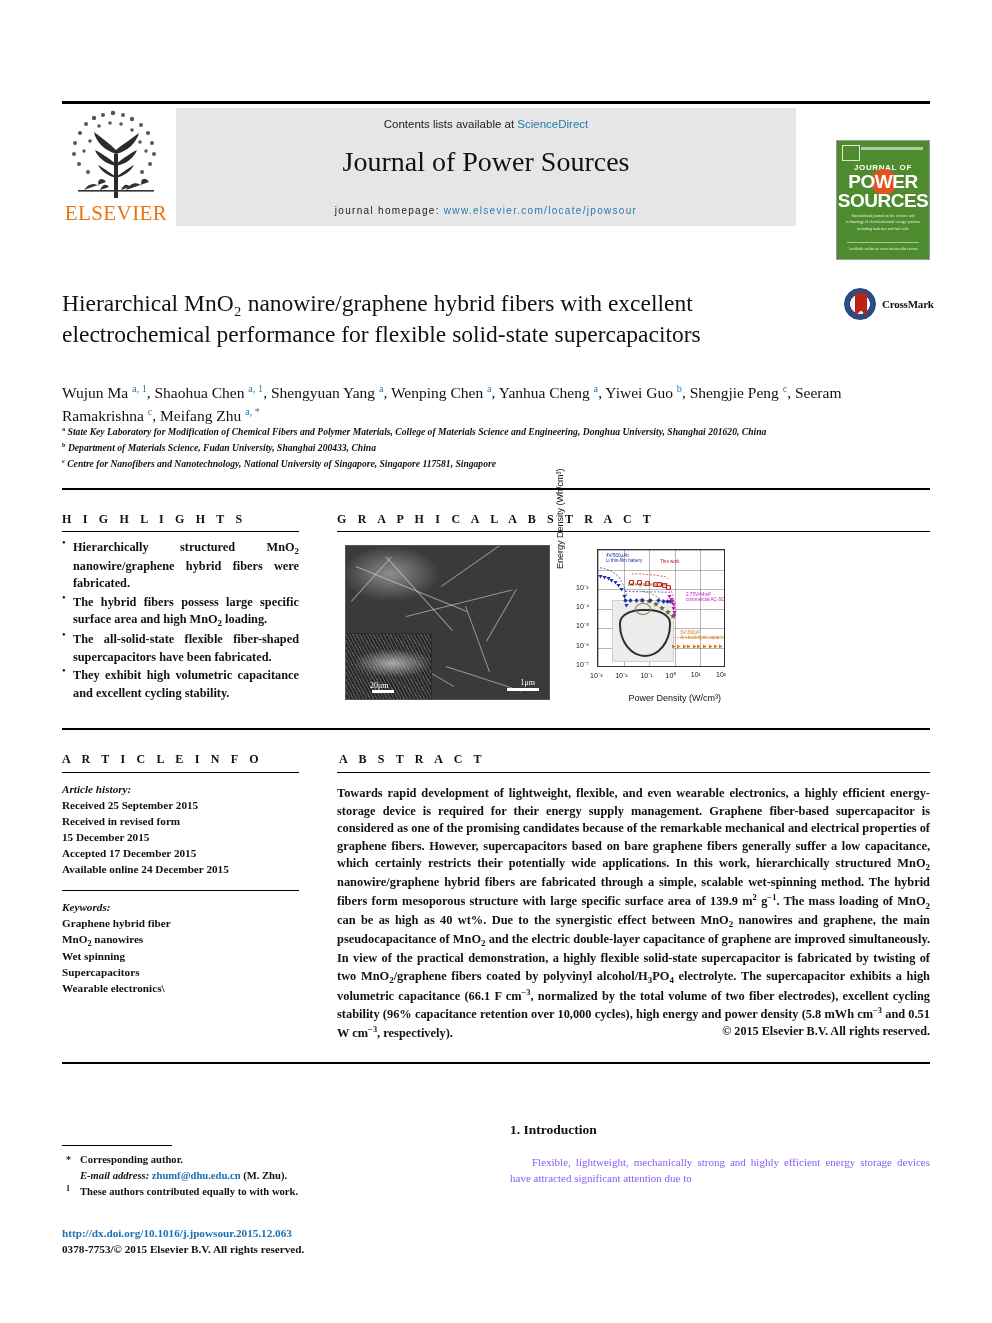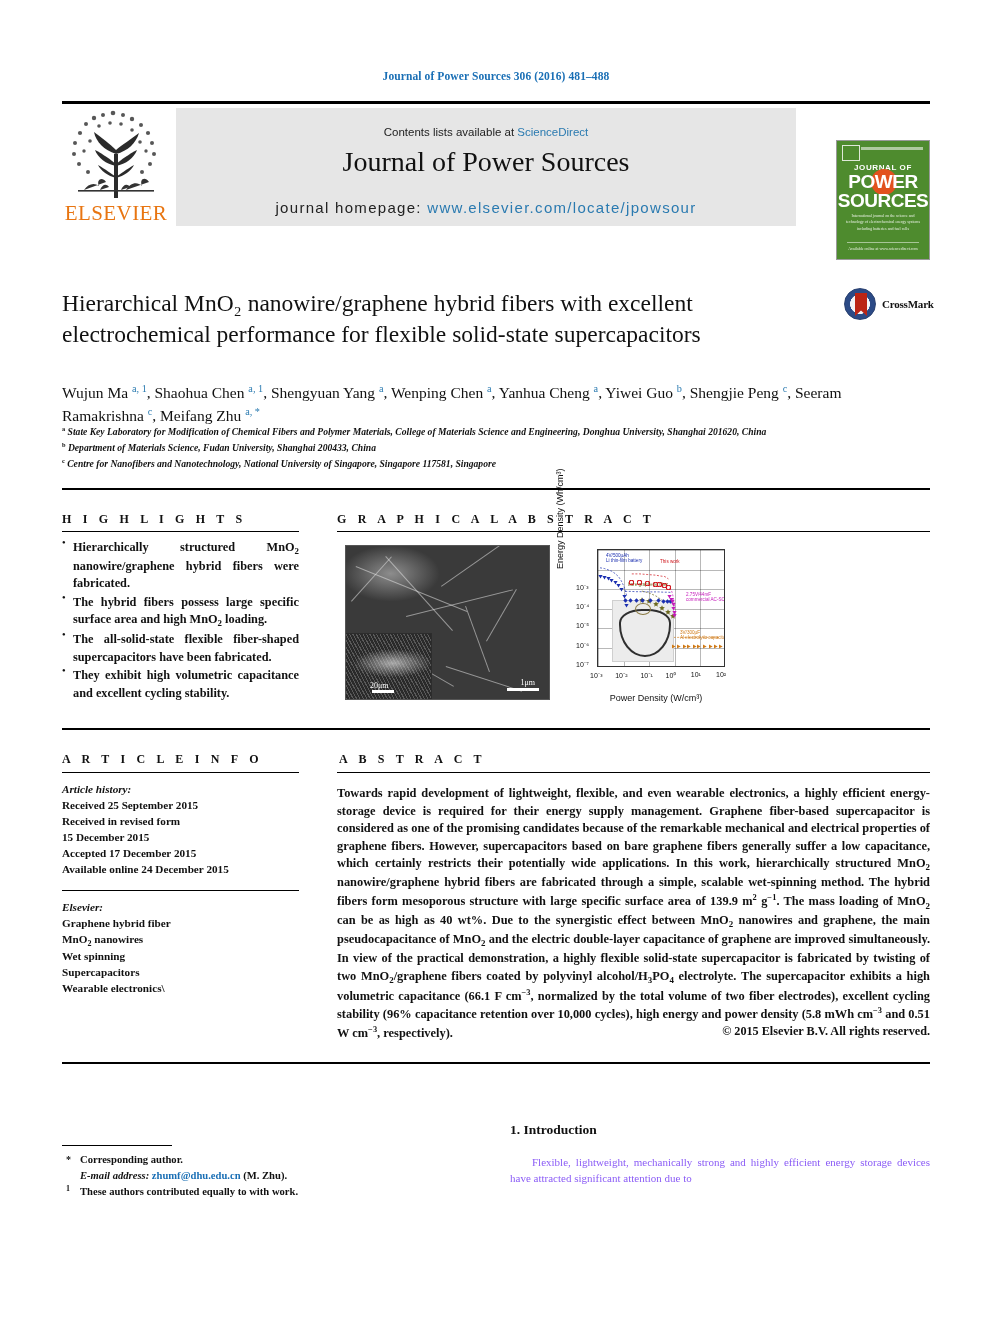--- a/index.html
+++ b/index.html
@@ -73,41 +73,40 @@
     background: #e6e6e6;
   }
   .contents-line {
     position: absolute;
     left: 0; top: 10px;
     width: 620px;
     text-align: center;
     font-family: "Liberation Sans", sans-serif;
     font-size: 11.5px;
     color: #222;
-    margin-top: 8px;
   }
   .contents-line .sd {
     color: #2a7ab0;
   }
   .journal-name {
     position: absolute;
     left: 0; top: 38px;
     width: 620px;
     text-align: center;
     font-family: "Liberation Serif", serif;
     font-size: 28px;
     color: #111;
   }
   .homepage-line {
     position: absolute;
     left: 0; bottom: 10px;
     width: 620px;
     text-align: center;
     font-family: "Liberation Sans", sans-serif;
-    font-size: 15px;
+    font-size: 10px;
     letter-spacing: 1.3px;
     color: #222;
   }
   .homepage-line .url {
     color: #2a7ab0;
   }
   .cover-thumb {
     position: absolute;
     right: 0; top: 0;
     width: 92px; height: 118px;
@@ -364,21 +363,21 @@
     transform-origin: 0 0;
     font-family: "Liberation Sans", sans-serif;
     font-size: 9px;
     color: #111;
     white-space: nowrap;
   }
   .rg-xlabel {
     position: absolute;
     left: 34px; bottom: 0;
     width: 130px;
-    text-align: center;
+    text-align: right;
     font-family: "Liberation Sans", sans-serif;
     font-size: 9px;
     color: #111;
   }
   .rg-plot {
     position: absolute;
     left: 40px; top: 4px;
     width: 128px; height: 118px;
     border: 1px solid #333;
     box-sizing: border-box;
@@ -534,21 +533,20 @@
     font-weight: bold;
     line-height: 1.42;
   }
   .doi-block .issn { color: #111; }
 </style>
 </head>
 <body>
 
 <div class="page">
 
-  <div class="running-head">Journal of Power Sources 306 (2016) 481–488</div>
 
   <div class="masthead-rule"></div>
   <div class="masthead">
 
     <div class="elsevier-logo">
       <svg class="elsevier-tree" viewBox="0 0 100 92">
         <g fill="#2b2b2b">
           <path d="M48 88 L48 44 L52 44 L52 88 Z"></path>
           <path d="M50 44 C38 40 30 32 28 22 C36 28 44 34 50 40 Z"></path>
           <path d="M50 44 C62 41 70 33 73 23 C65 29 56 35 50 40 Z"></path>
@@ -889,21 +887,21 @@
     <div>Received 25 September 2015</div>
     <div>Received in revised form</div>
     <div>15 December 2015</div>
     <div>Accepted 17 December 2015</div>
     <div>Available online 24 December 2015</div>
   </div>
 
   <div class="rule-thin" style="left:62px; top:890px; width:237px;"></div>
 
   <div class="keywords">
-    <div class="lab" style="font-style:italic;">Elsevier:</div>
+    <div class="lab" style="font-style:italic;">Keywords:</div>
     <div>Graphene hybrid fiber</div>
     <div>MnO<sub>2</sub> nanowires</div>
     <div>Wet spinning</div>
     <div>Supercapacitors</div>
     <div>Wearable electronics\</div>
   </div>
 
   <div class="abstract-body">Towards rapid development of lightweight, flexible, and even wearable electronics, a highly efficient energy-storage device is required for their energy supply management. Graphene fiber-based supercapacitor is considered as one of the promising candidates because of the remarkable mechanical and electrical properties of graphene fibers. However, supercapacitors based on bare graphene fibers generally suffer a low capacitance, which certainly restricts their potentially wide applications. In this work, hierarchically structured MnO<sub>2</sub> nanowire/graphene hybrid fibers are fabricated through a simple, scalable wet-spinning method. The hybrid fibers form mesoporous structure with large specific surface area of 139.9 m<sup>2</sup> g<sup>−1</sup>. The mass loading of MnO<sub>2</sub> can be as high as 40 wt%. Due to the synergistic effect between MnO<sub>2</sub> nanowires and graphene, the main pseudocapacitance of MnO<sub>2</sub> and the electric double-layer capacitance of graphene are improved simultaneously. In view of the practical demonstration, a highly flexible solid-state supercapacitor is fabricated by twisting of two MnO<sub>2</sub>/graphene fibers coated by polyvinyl alcohol/H<sub>3</sub>PO<sub>4</sub> electrolyte. The supercapacitor exhibits a high volumetric capacitance (66.1 F cm<sup>−3</sup>, normalized by the total volume of two fiber electrodes), excellent cycling stability (96% capacitance retention over 10,000 cycles), high energy and power density (5.8 mWh cm<sup>−3</sup> and 0.51 W cm<sup>−3</sup>, respectively).</div>
   <div class="copyright">© 2015 Elsevier B.V. All rights reserved.</div>
 
@@ -922,14 +920,18 @@
       <span class="em-lab">E-mail address:</span>
       <span style="color:#1a6fb5;">zhumf@dhu.edu.cn</span>
       <span>(M. Zhu).</span>
     </div>
     <div class="fn">
       <span class="marker" style="font-size:8px; top:-1px;">1</span>
       <span>These authors contributed equally to with work.</span>
     </div>
   </div>
 
+  <div class="doi-block">
+    <div class="doi-line">http://dx.doi.org/10.1016/j.jpowsour.2015.12.063</div>
+    <div class="issn">0378-7753/© 2015 Elsevier B.V. All rights reserved.</div>
+  </div>
 
 </div>
 
 </body></html>

